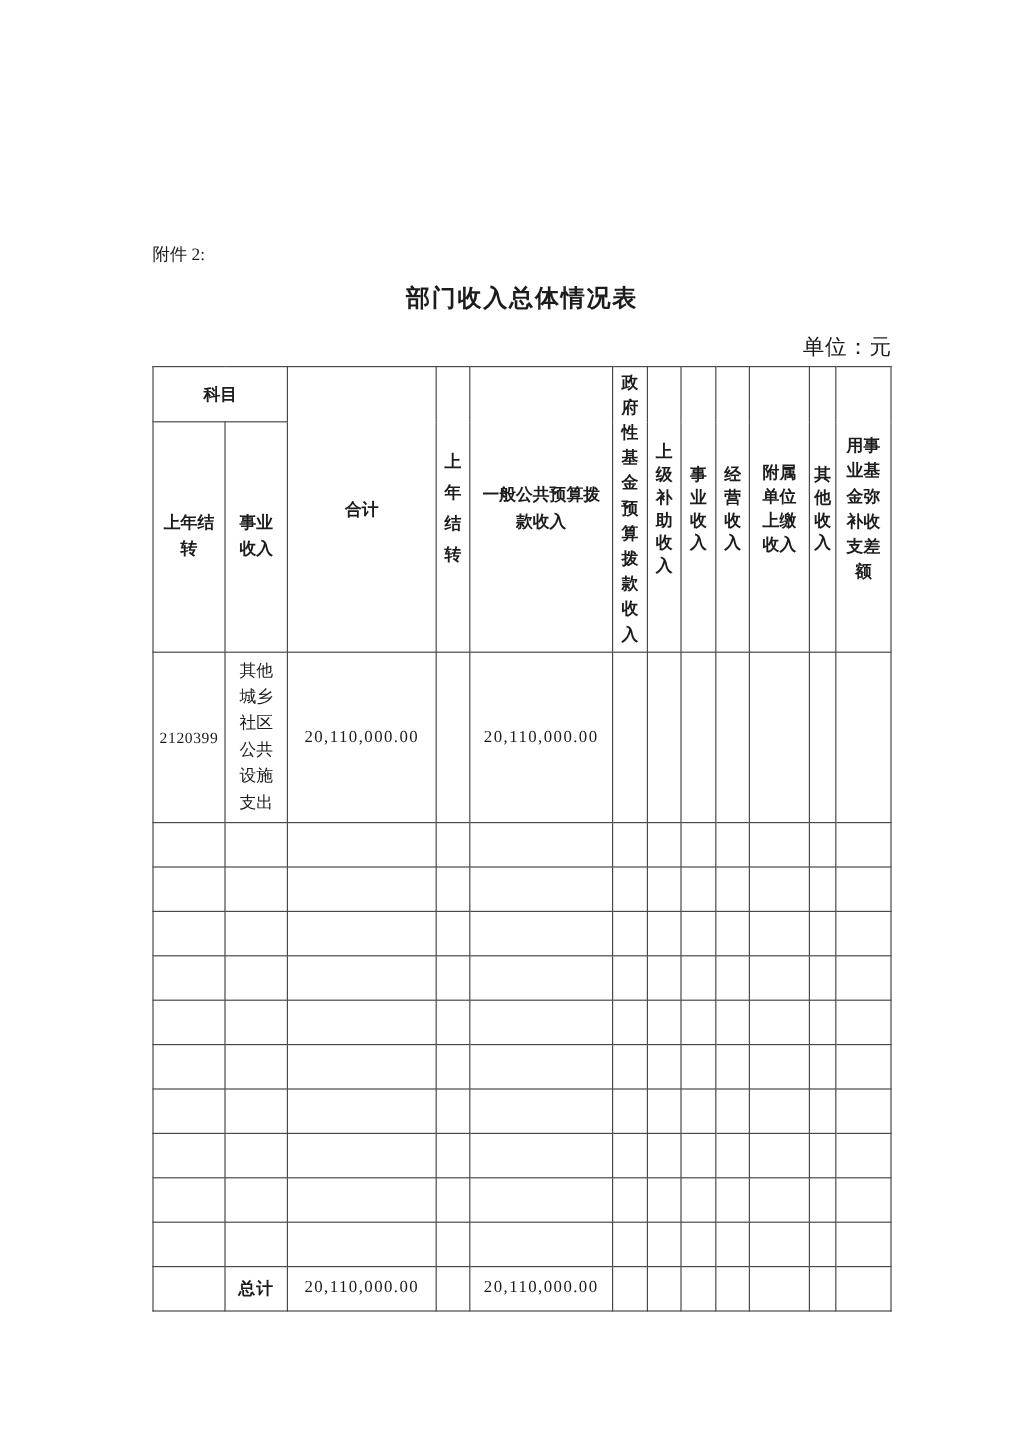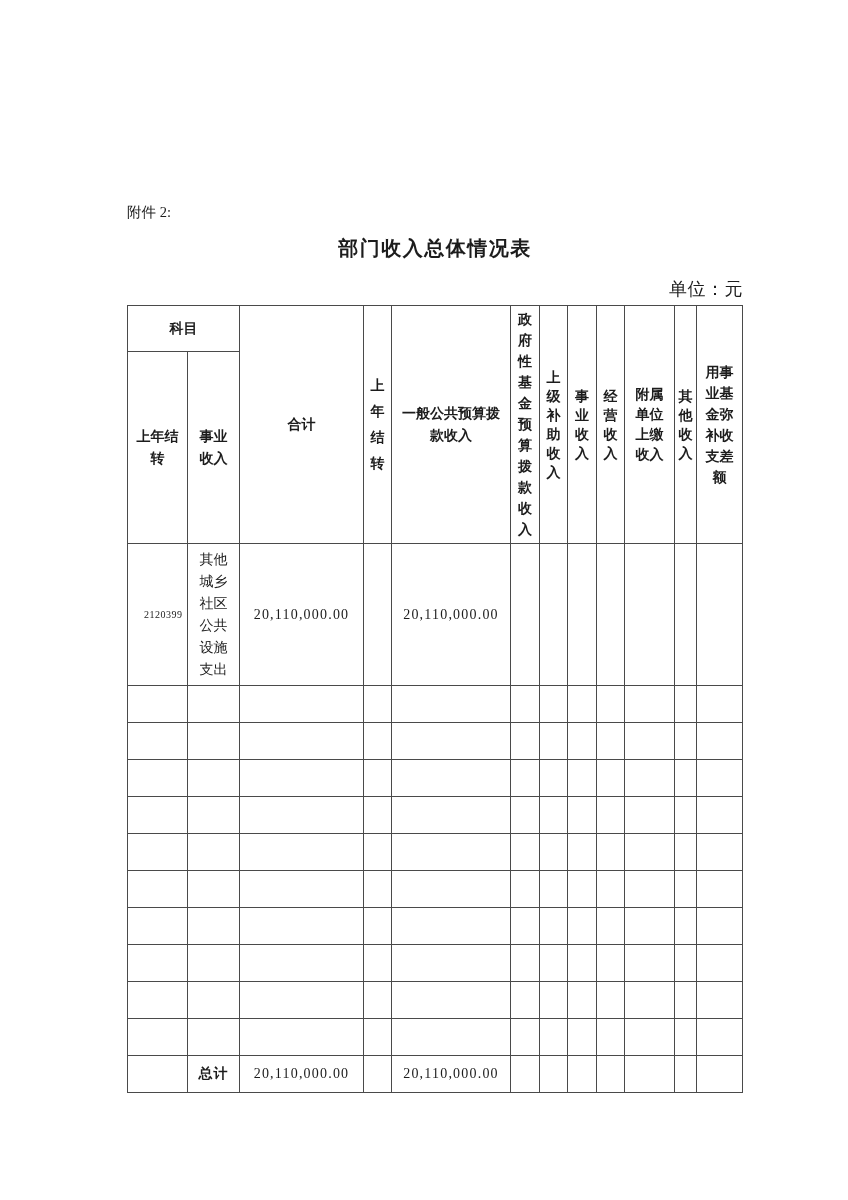--- a/index.html
+++ b/index.html
@@ -70,21 +70,21 @@
   .lh-mid{line-height:19px;}     
   
   .w2{display:inline-block;width:2.2em;word-break:break-all;line-height:20px;vertical-align:middle;}
   .w2t{display:inline-block;width:2.2em;word-break:break-all;line-height:21px;vertical-align:middle;}
   
   .w3{display:inline-block;width:3.3em;word-break:break-all;line-height:22px;vertical-align:middle;}
   .w2h{display:inline-block;width:2.2em;word-break:break-all;line-height:22px;vertical-align:middle;}
   .w7{display:inline-block;max-width:7.4em;word-break:break-all;line-height:22px;vertical-align:middle;}
   
   .num{font-size:13.5px;letter-spacing:1.2px;white-space:nowrap;}
-  .code{display:inline-block;width:50px;word-break:break-all;text-align:right;line-height:21px;font-size:10px;letter-spacing:0.5px;}
+  .code{display:inline-block;width:50px;word-break:break-all;text-align:center;line-height:21px;font-size:13px;letter-spacing:0.5px;}
   .name2{display:inline-block;width:2.2em;word-break:break-all;line-height:22px;text-align:center;}
   .total-label{font-weight:bold;letter-spacing:1px;}
 </style>
 </head>
 <body>
 
 <div class="page">
   <div class="content">
 
     <div class="attachment">附件 2:</div>

